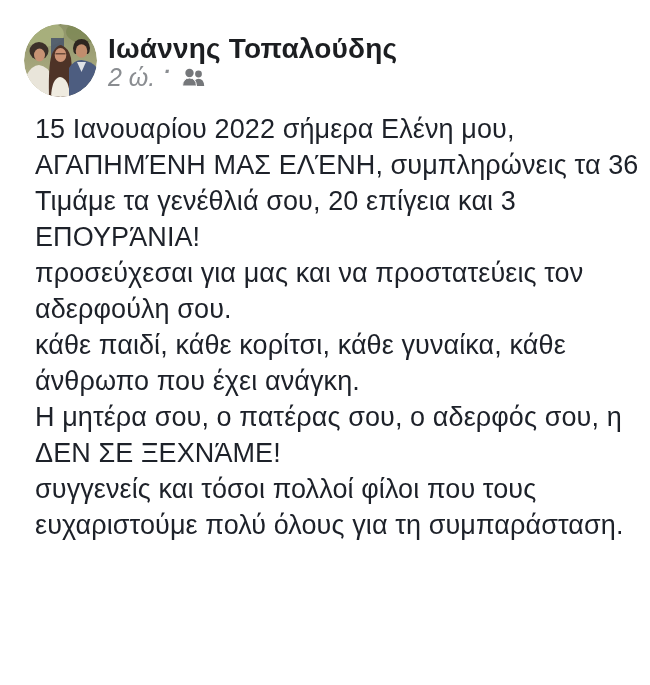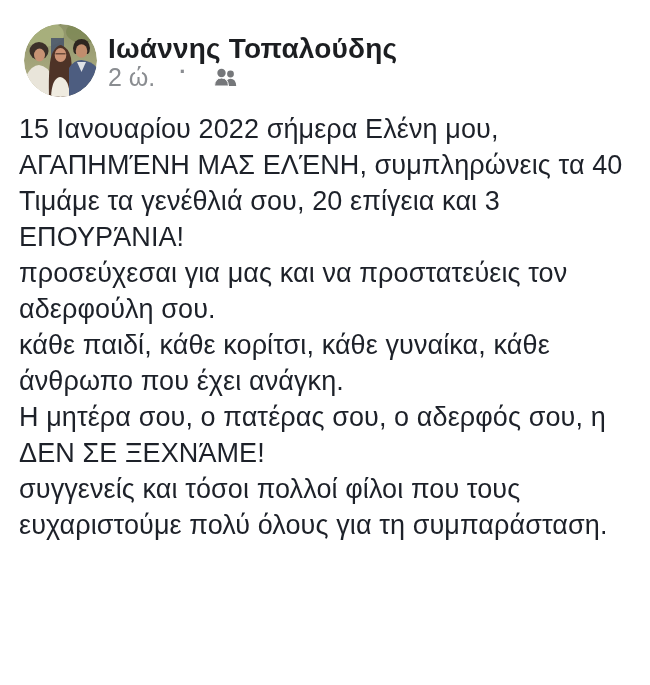--- a/index.html
+++ b/index.html
@@ -37,23 +37,24 @@
     color: #1c1e21;
     letter-spacing: 0.2px;
     white-space: nowrap;
     cursor: pointer;
   }
   .meta {
     position: absolute;
     left: 108px;
     top: 63px;
     display: flex;
-    gap: 24px;
+    gap: 8px;
     font-size: 25px;
     color: #8a8d91;
+    font-style: italic;
   }
   .meta .sep {
     font-weight: 700;
     font-size: 22px;
     line-height: 1;
     position: relative;
     top: -2px;
   }
   .friends-icon {
     display: inline-flex;
@@ -68,20 +69,21 @@
     box-sizing: border-box;
     padding: 0 12px 0 19px;
     font-size: 27px;
     line-height: 36px;
     color: #1d2129;
     letter-spacing: 0.1px;
   }
   .line {
     white-space: nowrap;
     height: 36px;
+    margin-left: 16px;
   }
 </style>
 </head>
 <body>
 
 <div class="post">
 
   <div class="avatar">
     <span>
       <svg width="73" height="73" viewBox="0 0 73 73" xmlns="http://www.w3.org/2000/svg">
@@ -129,21 +131,21 @@
         <circle cx="17.5" cy="6" r="3.4"></circle>
         <path d="M12.5 18 Q12.8 10.8 17.5 10.8 Q22.8 10.8 23.2 18 Z"></path>
         <circle cx="8.5" cy="5" r="4.2"></circle>
         <path d="M1.5 18 Q2 10 8.5 10 Q15 10 15.5 18 Z" stroke="#ffffff" stroke-width="1"></path>
       </svg>
     </span>
   </div>
 
   <div class="body-text">
     <div class="line">15 Ιανουαρίου 2022 σήμερα Ελένη μου,</div>
-    <div class="line">ΑΓΑΠΗΜΈΝΗ ΜΑΣ ΕΛΈΝΗ, συμπληρώνεις τα 40</div>
+    <div class="line">ΑΓΑΠΗΜΈΝΗ ΜΑΣ ΕΛΈΝΗ, συμπληρώνεις τα 36</div>
     <div class="line">Τιμάμε τα γενέθλιά σου, 20 επίγεια και 3</div>
     <div class="line">ΕΠΟΥΡΆΝΙΑ!</div>
     <div class="line">προσεύχεσαι για μας και να προστατεύεις τον</div>
     <div class="line">αδερφούλη σου.</div>
     <div class="line">κάθε παιδί, κάθε κορίτσι, κάθε γυναίκα, κάθε</div>
     <div class="line">άνθρωπο που έχει ανάγκη.</div>
     <div class="line">Η μητέρα σου, ο πατέρας σου, ο αδερφός σου, η</div>
     <div class="line">ΔΕΝ ΣΕ ΞΕΧΝΆΜΕ!</div>
     <div class="line">συγγενείς και τόσοι πολλοί φίλοι που τους</div>
     <div class="line">ευχαριστούμε πολύ όλους για τη συμπαράσταση.</div>

